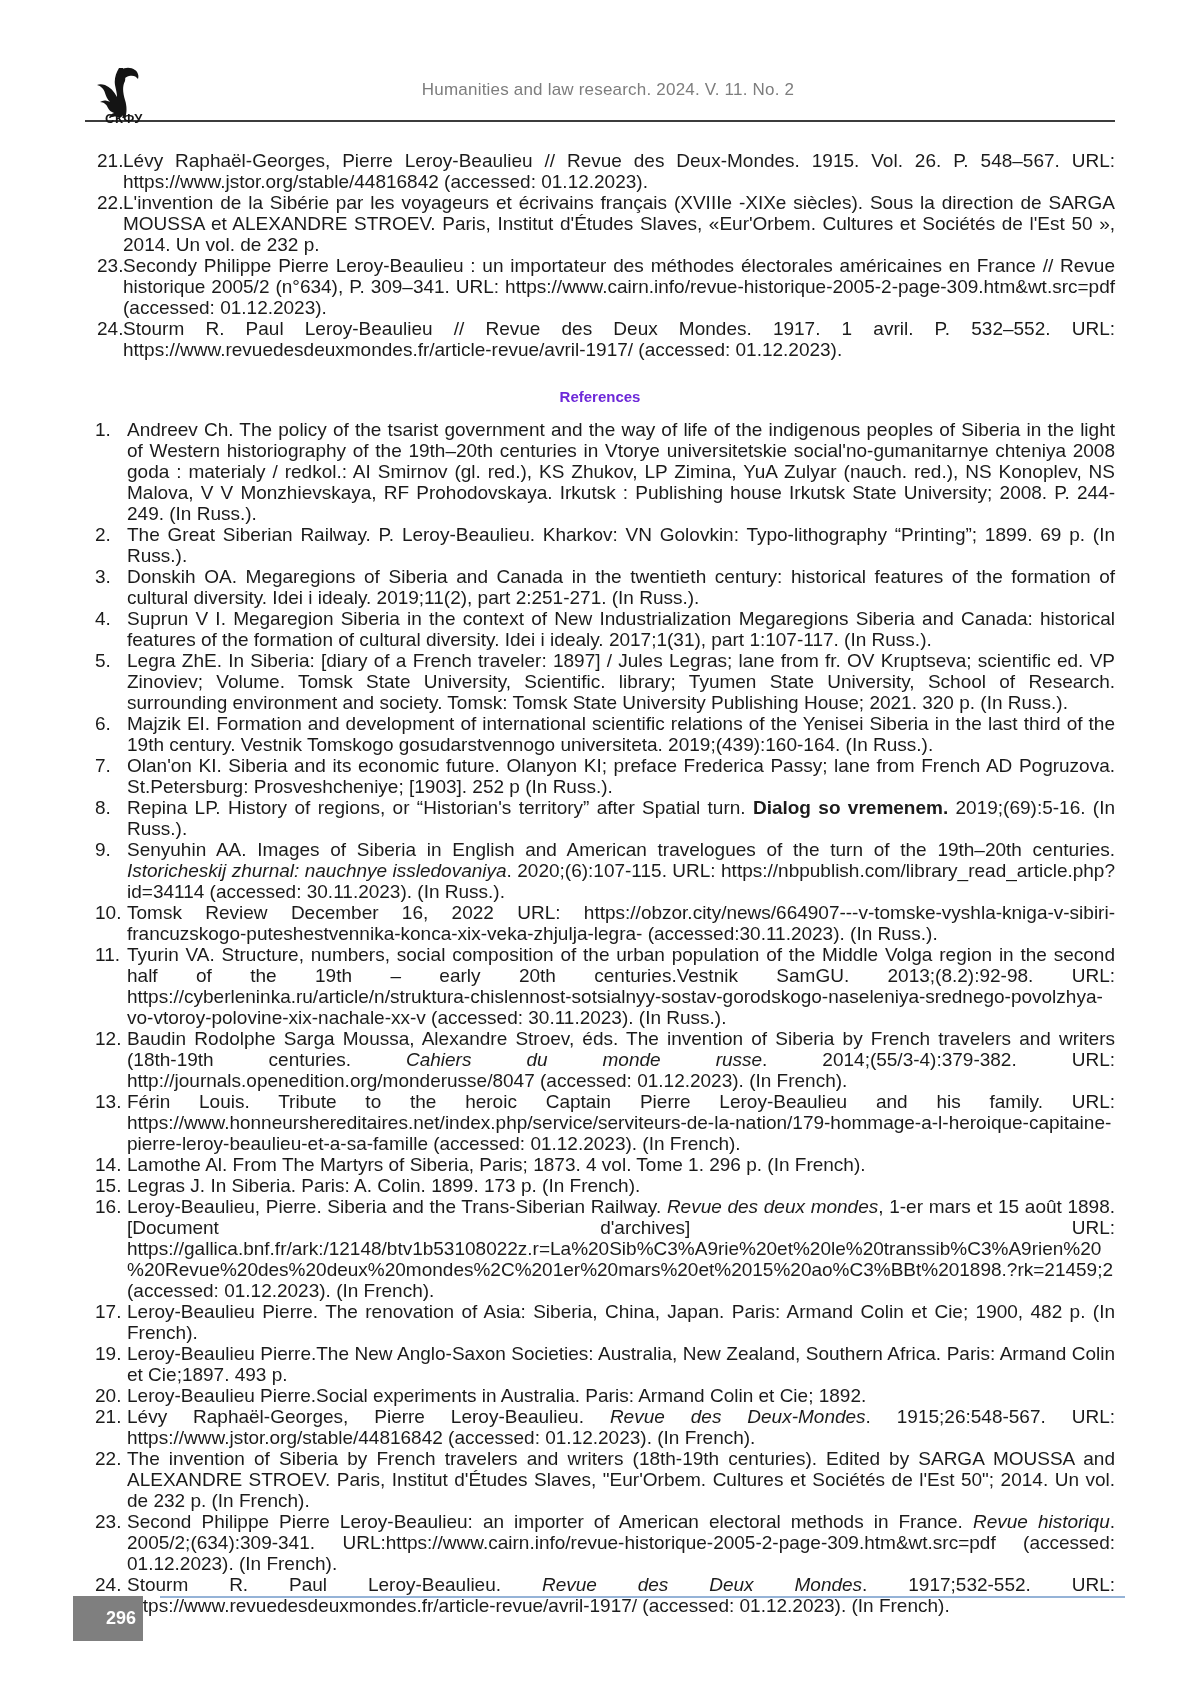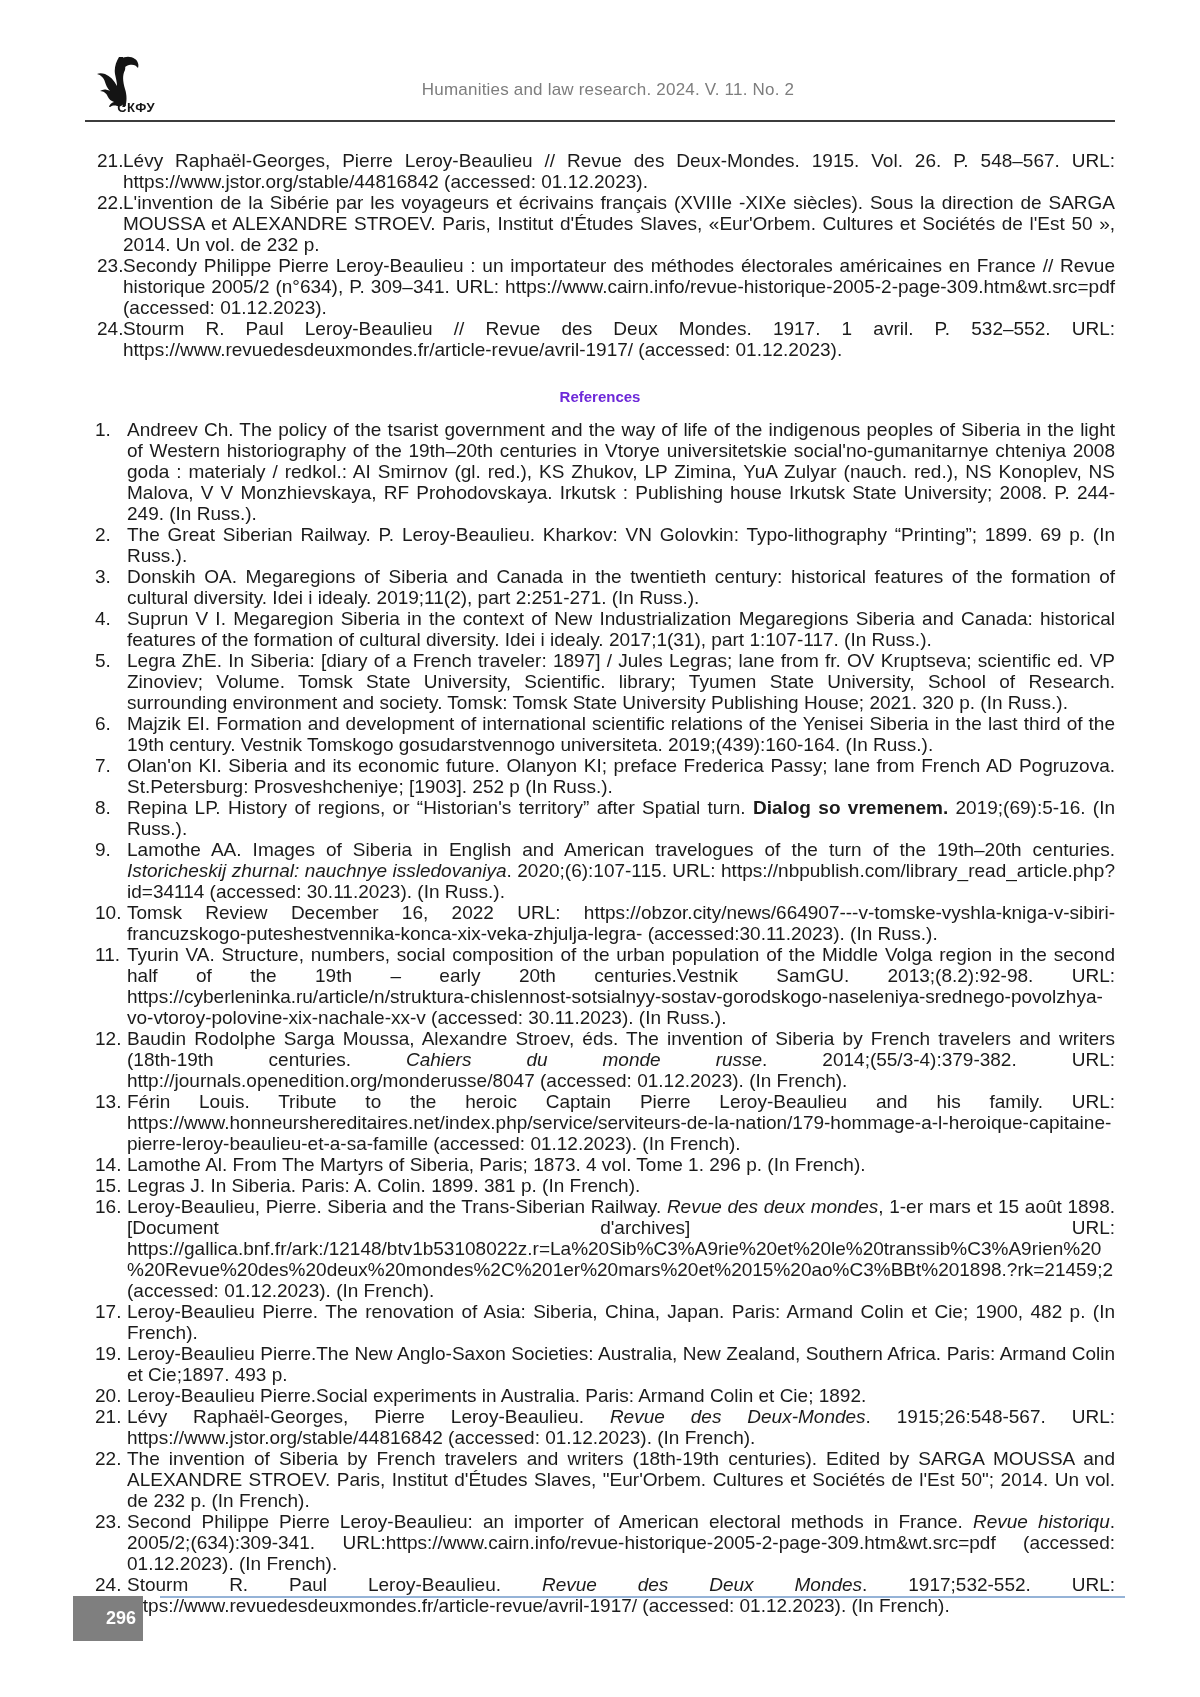--- a/index.html
+++ b/index.html
@@ -5,21 +5,21 @@
   * { margin:0; padding:0; box-sizing:border-box; }
   html,body { background:#e9e9e9; }
   body { font-family:"Liberation Sans", sans-serif; }
   .page {
     position:relative; width:1200px; height:1697px; margin:0 auto;
     background:#ffffff; color:#1b1b1b; overflow:hidden;
   }
   
   .header { position:absolute; left:85px; right:85px; top:0; height:122px;
             border-bottom:2px solid #3c3c3c; }
-  .logo { position:absolute; left:8px; top:55px; width:62px; text-align:right; }
+  .logo { position:absolute; left:8px; top:66px; width:62px; text-align:center; }
   .logo svg { display:block; margin-left:2px; }
   .logo-text { font-size:13px; font-weight:bold; color:#161616; letter-spacing:0.5px;
                line-height:13px; display:block; margin-top:-6px; }
   .journal-title { position:absolute; left:16px; right:0; top:80px; text-align:center;
                    color:#7d7d7d; font-size:17px; letter-spacing:0.2px; }
   
   .content { position:absolute; left:85px; top:150px; width:1030px; }
   .ref-item { position:relative; text-align:justify; font-size:19px; line-height:21px;
               overflow-wrap:anywhere; }
   .ref-item .ref-num { position:absolute; top:0; }
@@ -66,27 +66,27 @@
     <div class="references-heading">References</div>
     <div class="main-list" id="ref-list">
         <div class="ref-item"><span class="ref-num">1.</span><span class="ref-text"><span>Andreev Ch. The policy of the tsarist government and the way of life of the indigenous peoples of Siberia in the light of Western historiography of the 19th–20th centuries in Vtorye universitetskie social'no-gumanitarnye chteniya 2008 goda : materialy / redkol.: AI Smirnov (gl. red.), KS Zhukov, LP Zimina, YuA Zulyar (nauch. red.), NS Konoplev, NS Malova, V V Monzhievskaya, RF Prohodovskaya. Irkutsk : Publishing house Irkutsk State University; 2008. P. 244-249. (In Russ.).</span></span></div>
         <div class="ref-item"><span class="ref-num">2.</span><span class="ref-text"><span>The Great Siberian Railway. P. Leroy-Beaulieu. Kharkov: VN Golovkin: Typo-lithography “Printing”; 1899. 69 p. (In Russ.).</span></span></div>
         <div class="ref-item"><span class="ref-num">3.</span><span class="ref-text"><span>Donskih OA. Megaregions of Siberia and Canada in the twentieth century: historical features of the formation of cultural diversity. Idei i idealy. 2019;11(2), part 2:251-271. (In Russ.).</span></span></div>
         <div class="ref-item"><span class="ref-num">4.</span><span class="ref-text"><span>Suprun V I. Megaregion Siberia in the context of New Industrialization Megaregions Siberia and Canada: historical features of the formation of cultural diversity. Idei i idealy. 2017;1(31), part 1:107-117. (In Russ.).</span></span></div>
         <div class="ref-item"><span class="ref-num">5.</span><span class="ref-text"><span>Legra ZhE. In Siberia: [diary of a French traveler: 1897] / Jules Legras; lane from fr. OV Kruptseva; scientific ed. VP Zinoviev; Volume. Tomsk State University, Scientific. library; Tyumen State University, School of Research. surrounding environment and society. Tomsk: Tomsk State University Publishing House; 2021. 320 p. (In Russ.).</span></span></div>
         <div class="ref-item"><span class="ref-num">6.</span><span class="ref-text"><span>Majzik EI. Formation and development of international scientific relations of the Yenisei Siberia in the last third of the 19th century. Vestnik Tomskogo gosudarstvennogo universiteta. 2019;(439):160-164. (In Russ.).</span></span></div>
         <div class="ref-item"><span class="ref-num">7.</span><span class="ref-text"><span>Olan'on KI. Siberia and its economic future. Olanyon KI; preface Frederica Passy; lane from French AD Pogruzova. St.Petersburg: Prosveshcheniye; [1903]. 252 p (In Russ.).</span></span></div>
         <div class="ref-item"><span class="ref-num">8.</span><span class="ref-text"><span>Repina LP. History of regions, or “Historian's territory” after Spatial turn. </span><span class="seg-bold">Dialog so vremenem.</span><span> 2019;(69):5-16. (In Russ.).</span></span></div>
-        <div class="ref-item"><span class="ref-num">9.</span><span class="ref-text"><span>Lamothe AA. Images of Siberia in English and American travelogues of the turn of the 19th–20th centuries. </span><em>Istoricheskij zhurnal: nauchnye issledovaniya</em><span>. 2020;(6):107-115. URL: https://nbpublish.com/library_read_article.php?id=34114 (accessed: 30.11.2023). (In Russ.).</span></span></div>
+        <div class="ref-item"><span class="ref-num">9.</span><span class="ref-text"><span>Senyuhin AA. Images of Siberia in English and American travelogues of the turn of the 19th–20th centuries. </span><em>Istoricheskij zhurnal: nauchnye issledovaniya</em><span>. 2020;(6):107-115. URL: https://nbpublish.com/library_read_article.php?id=34114 (accessed: 30.11.2023). (In Russ.).</span></span></div>
         <div class="ref-item"><span class="ref-num">10.</span><span class="ref-text"><span>Tomsk Review December 16, 2022 URL: https://obzor.city/news/664907---v-tomske-vyshla-kniga-v-sibiri-francuzskogo-puteshestvennika-konca-xix-veka-zhjulja-legra- (accessed:30.11.2023). (In Russ.).</span></span></div>
         <div class="ref-item"><span class="ref-num">11.</span><span class="ref-text"><span>Tyurin VA. Structure, numbers, social composition of the urban population of the Middle Volga region in the second half of the 19th – early 20th centuries.Vestnik SamGU. 2013;(8.2):92-98. URL: https://cyberleninka.ru/article/n/struktura-chislennost-sotsialnyy-sostav-gorodskogo-naseleniya-srednego-povolzhya-vo-vtoroy-polovine-xix-nachale-xx-v (accessed: 30.11.2023). (In Russ.).</span></span></div>
         <div class="ref-item"><span class="ref-num">12.</span><span class="ref-text"><span>Baudin Rodolphe Sarga Moussa, Alexandre Stroev, éds. The invention of Siberia by French travelers and writers (18th-19th centuries. </span><em>Cahiers du monde russe</em><span>. 2014;(55/3-4):379-382. URL: http://journals.openedition.org/monderusse/8047 (accessed: 01.12.2023). (In French).</span></span></div>
         <div class="ref-item"><span class="ref-num">13.</span><span class="ref-text"><span>Férin Louis. Tribute to the heroic Captain Pierre Leroy-Beaulieu and his family. URL: https://www.honneurshereditaires.net/index.php/service/serviteurs-de-la-nation/179-hommage-a-l-heroique-capitaine-pierre-leroy-beaulieu-et-a-sa-famille (accessed: 01.12.2023). (In French).</span></span></div>
         <div class="ref-item"><span class="ref-num">14.</span><span class="ref-text"><span>Lamothe Al. From The Martyrs of Siberia, Paris; 1873. 4 vol. Tome 1. 296 p. (In French).</span></span></div>
-        <div class="ref-item"><span class="ref-num">15.</span><span class="ref-text"><span>Legras J. In Siberia. Paris: A. Colin. 1899. 381 p. (In French).</span></span></div>
+        <div class="ref-item"><span class="ref-num">15.</span><span class="ref-text"><span>Legras J. In Siberia. Paris: A. Colin. 1899. 173 p. (In French).</span></span></div>
         <div class="ref-item"><span class="ref-num">16.</span><span class="ref-text"><span>Leroy-Beaulieu, Pierre. Siberia and the Trans-Siberian Railway. </span><em>Revue des deux mondes</em><span>, 1-er mars et 15 août 1898. [Document d'archives] URL: https://gallica.bnf.fr/ark:/12148/btv1b53108022z.r=La%20Sib%C3%A9rie%20et%20le%20transsib%C3%A9rien%20%20Revue%20des%20deux%20mondes%2C%201er%20mars%20et%2015%20ao%C3%BBt%201898.?rk=21459;2 (accessed: 01.12.2023). (In French).</span></span></div>
         <div class="ref-item"><span class="ref-num">17.</span><span class="ref-text"><span>Leroy-Beaulieu Pierre. The renovation of Asia: Siberia, China, Japan. Paris: Armand Colin et Cie; 1900, 482 p. (In French).</span></span></div>
         <div class="ref-item"><span class="ref-num">19.</span><span class="ref-text"><span>Leroy-Beaulieu Pierre.The New Anglo-Saxon Societies: Australia, New Zealand, Southern Africa. Paris: Armand Colin et Cie;1897. 493 p.</span></span></div>
         <div class="ref-item"><span class="ref-num">20.</span><span class="ref-text"><span>Leroy-Beaulieu Pierre.Social experiments in Australia. Paris: Armand Colin et Cie; 1892.</span></span></div>
         <div class="ref-item"><span class="ref-num">21.</span><span class="ref-text"><span>Lévy Raphaël-Georges, Pierre Leroy-Beaulieu. </span><em>Revue des Deux-Mondes</em><span>. 1915;26:548-567. URL: https://www.jstor.org/stable/44816842 (accessed: 01.12.2023). (In French).</span></span></div>
         <div class="ref-item"><span class="ref-num">22.</span><span class="ref-text"><span>The invention of Siberia by French travelers and writers (18th-19th centuries). Edited by SARGA MOUSSA and ALEXANDRE STROEV. Paris, Institut d'Études Slaves, "Eur'Orbem. Cultures et Sociétés de l'Est 50"; 2014. Un vol. de 232 p. (In French).</span></span></div>
         <div class="ref-item"><span class="ref-num">23.</span><span class="ref-text"><span>Second Philippe Pierre Leroy-Beaulieu: an importer of American electoral methods in France. </span><em>Revue historiqu</em><span>. 2005/2;(634):309-341. URL:https://www.cairn.info/revue-historique-2005-2-page-309.htm&amp;wt.src=pdf (accessed: 01.12.2023). (In French).</span></span></div>
         <div class="ref-item"><span class="ref-num">24.</span><span class="ref-text"><span>Stourm R. Paul Leroy-Beaulieu. </span><em>Revue des Deux Mondes</em><span>. 1917;532-552. URL: https://www.revuedesdeuxmondes.fr/article-revue/avril-1917/ (accessed: 01.12.2023). (In French).</span></span></div>
       </div>
   </div>

